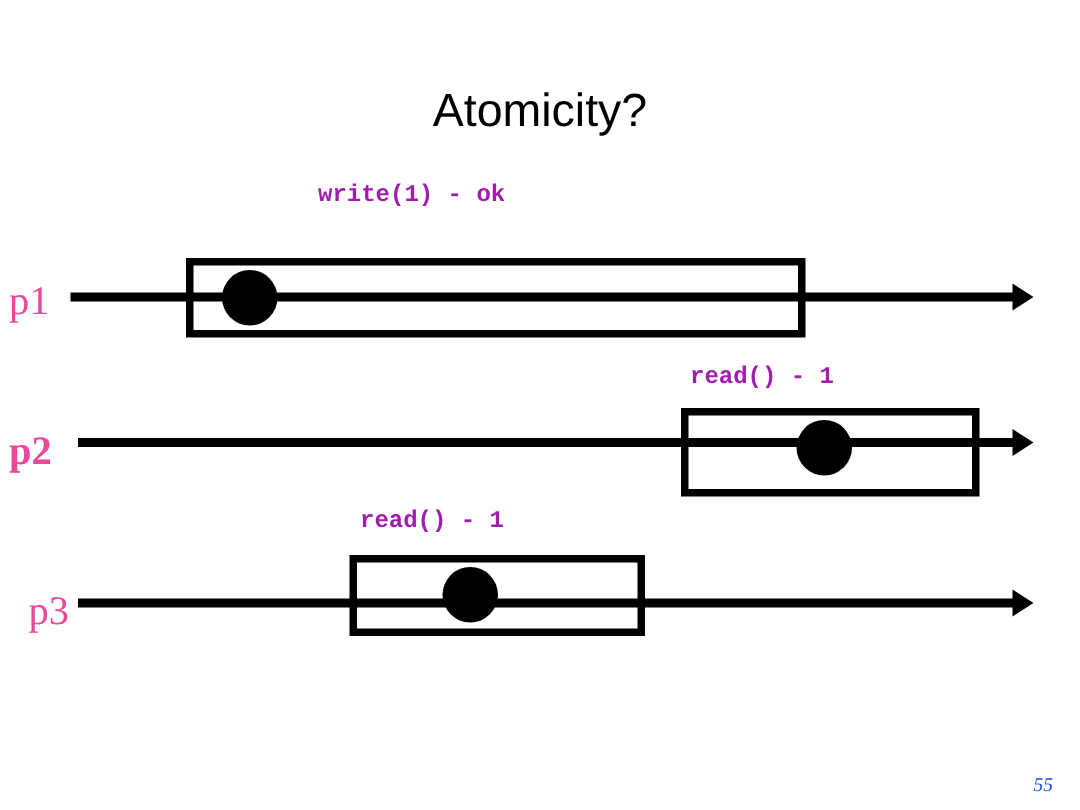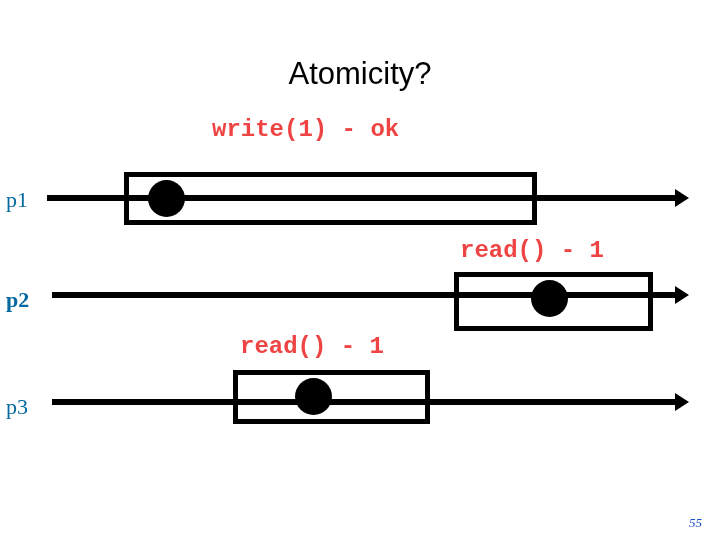--- a/index.html
+++ b/index.html
@@ -27,33 +27,33 @@
     font-size: 31px;
     font-weight: 400;
     line-height: 34px;
     letter-spacing: 0px;
     color: #000000;
     white-space: pre;
   }
   .op-label {
     position: absolute;
     font-family: "Liberation Mono", "DejaVu Sans Mono", monospace;
-    font-size: 24px;
+    font-size: 16px;
     font-weight: bold;
     line-height: 26px;
-    color: #ef4444;
+    color: #a21caf;
     white-space: pre;
   }
   .proc-label {
     position: absolute;
     font-family: "Liberation Serif", serif;
-    font-size: 22px;
+    font-size: 27px;
     font-weight: 400;
     line-height: 26px;
-    color: #0369a1;
+    color: #ec4899;
     white-space: pre;
   }
   .timeline {
     position: absolute;
     height: 6px;
     background: #000000;
   }
   .arrowhead {
     position: absolute;
     width: 0;
@@ -115,21 +115,21 @@
 
     <div class="interval-box" style="left:454px; top:272px; width:199px; height:59px;"></div>
 
     <div class="event-dot" style="left:531px; top:280px; width:37px; height:37px;"></div>
   </div>
 
   <div>
 
     <div class="op-label" style="left:240px; top:334px;">read() - 1</div>
 
-    <div class="proc-label" style="left:6px; top:394px;">p3</div>
+    <div class="proc-label" style="left:19px; top:394px;">p3</div>
 
     <div class="timeline" style="left:52px; top:399px; width:624px;"></div>
     <div class="arrowhead" style="left:675px; top:393px;"></div>
 
     <div class="interval-box" style="left:233px; top:370px; width:197px; height:54px;"></div>
 
     <div class="event-dot" style="left:295px; top:378px; width:37px; height:37px;"></div>
   </div>
 
   <div class="page-number" style="left:689px; top:516px;">55</div>

